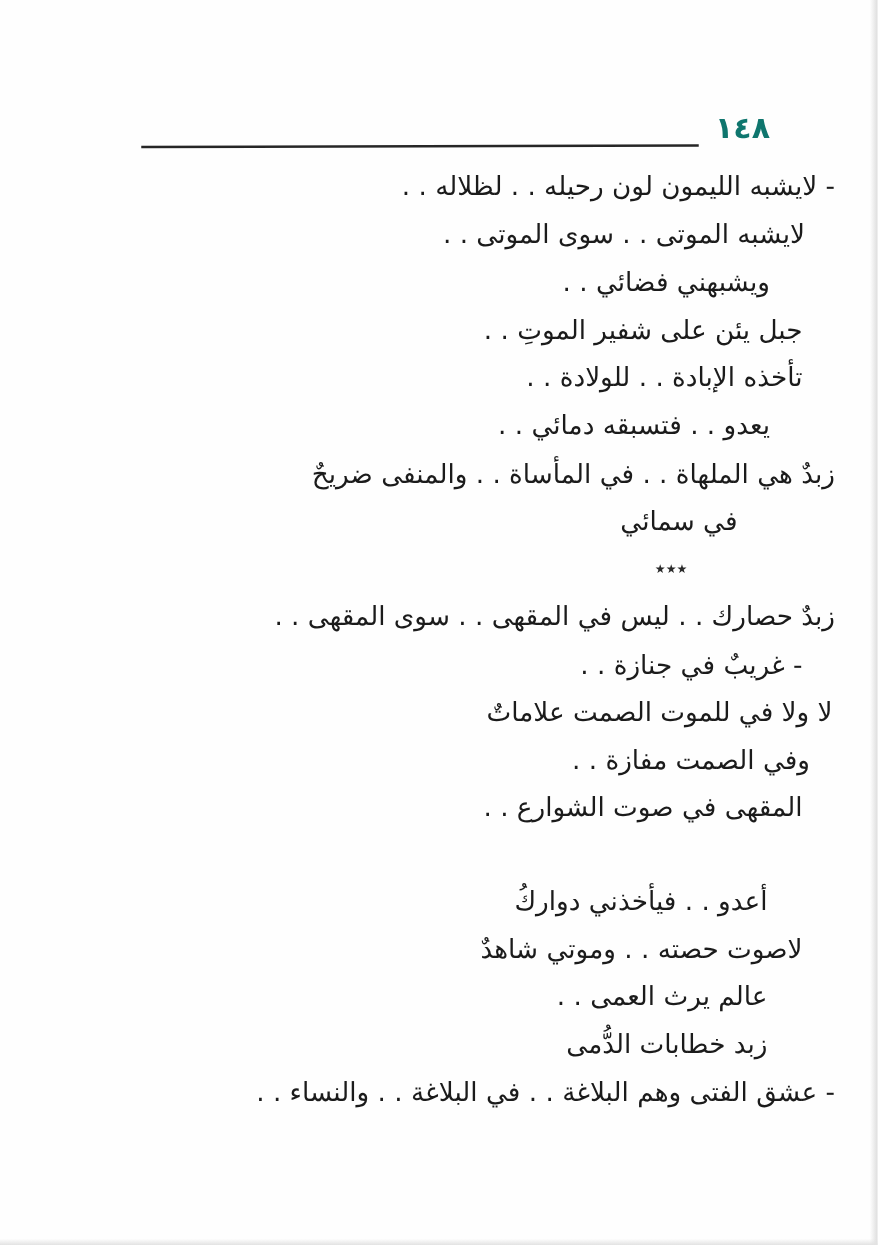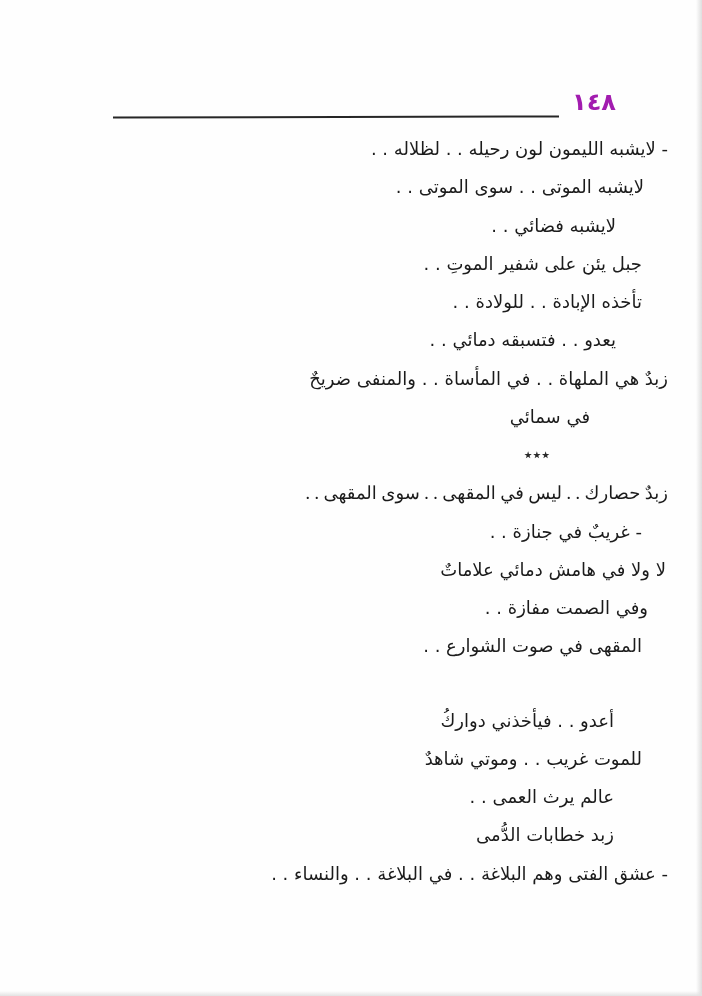--- a/index.html
+++ b/index.html
@@ -19,39 +19,39 @@
     position: absolute; top: 0; right: 0; width: 6px; height: 100%;
     background: linear-gradient(to right, rgba(255,255,255,0), #dedede);
   }
   .edge-bottom {
     position: absolute; bottom: 0; left: 0; width: 100%; height: 5px;
     background: linear-gradient(to bottom, rgba(255,255,255,0), #e2e2e2);
   }
   
   .page-number {
     position: absolute; top: 88px; right: 86px;
-    font-size: 24px; font-weight: bold; color: #a21caf;
+    font-size: 24px; font-weight: bold; color: #0f766e;
     letter-spacing: 2px;
     direction: rtl;
   }
   .header-rule {
     position: absolute; top: 116px; left: 113px; width: 446px; height: 2px;
     background: #262626;
     transform: rotate(-0.15deg);
   }
   
   .watermark { position: absolute; z-index: 0; }
   
   .poem {
     position: absolute; top: 130px; right: 34px; left: 16px; z-index: 1;
     direction: rtl; text-align: right;
   }
   .poem-line {
     height: 38.25px; line-height: 38.25px;
-    font-size: 18px; color: #1b1b1b;
+    font-size: 21px; color: #1b1b1b;
     white-space: nowrap;
     font-family: "DejaVu Sans", sans-serif;
   }
   .poem-line.separator {
     font-size: 16px; letter-spacing: 6px; color: #2a2a2a;
   }
 </style>
 </head>
 <body>
 
@@ -62,34 +62,34 @@
     
     
   </div>
 
   <div class="page-number">١٤٨</div>
   <div class="header-rule"></div>
 
   <div class="poem">
       <div class="poem-line" style="margin-right: 0px;">- لايشبه الليمون لون رحيله . . لظلاله . .</div>
       <div class="poem-line" style="margin-right: 24px;">لايشبه الموتى . . سوى الموتى . .</div>
-      <div class="poem-line" style="margin-right: 52px;">لايشبه فضائي . .</div>
+      <div class="poem-line" style="margin-right: 52px;">ويشبهني فضائي . .</div>
       <div class="poem-line" style="margin-right: 26px;">جبل يئن على شفير الموتِ . .</div>
       <div class="poem-line" style="margin-right: 26px;">تأخذه الإبادة . . للولادة . .</div>
       <div class="poem-line" style="margin-right: 52px;">يعدو . . فتسبقه دمائي . .</div>
       <div class="poem-line" style="margin-right: 0px;">زبدٌ هي الملهاة . . في المأساة . . والمنفى ضريحٌ</div>
       <div class="poem-line" style="margin-right: 78px;">في سمائي</div>
       <div class="poem-line separator" style="margin-right: 118px;">٭٭٭</div>
-      <div class="poem-line" style="margin-right: 0px; font-family: Liberation Serif, serif;">زبدٌ حصارك . . ليس في المقهى . . سوى المقهى . .</div>
+      <div class="poem-line" style="margin-right: 0px;">زبدٌ حصارك . . ليس في المقهى . . سوى المقهى . .</div>
       <div class="poem-line" style="margin-right: 26px;">- غريبٌ في جنازة . .</div>
-      <div class="poem-line" style="margin-right: 2px;">لا ولا في هامش دمائي علاماتٌ</div>
+      <div class="poem-line" style="margin-right: 2px;">لا ولا في للموت الصمت علاماتٌ</div>
       <div class="poem-line" style="margin-right: 20px;">وفي الصمت مفازة . .</div>
       <div class="poem-line" style="margin-right: 26px;">المقهى في صوت الشوارع . .</div>
       <div class="poem-line" style="margin-right: 54px; margin-top: 36px;">أعدو . . فيأخذني دواركُ</div>
-      <div class="poem-line" style="margin-right: 26px;">للموت غريب . . وموتي شاهدٌ</div>
+      <div class="poem-line" style="margin-right: 26px;">لاصوت حصته . . وموتي شاهدٌ</div>
       <div class="poem-line" style="margin-right: 54px;">عالم يرث العمى . .</div>
       <div class="poem-line" style="margin-right: 54px;">زبد خطابات الدُّمى</div>
       <div class="poem-line" style="margin-right: 0px;">- عشق الفتى وهم البلاغة . . في البلاغة . . والنساء . .</div>
     </div>
 
   <div class="edge-right"></div>
   <div class="edge-bottom"></div>
 </div>
 
 </body></html>

